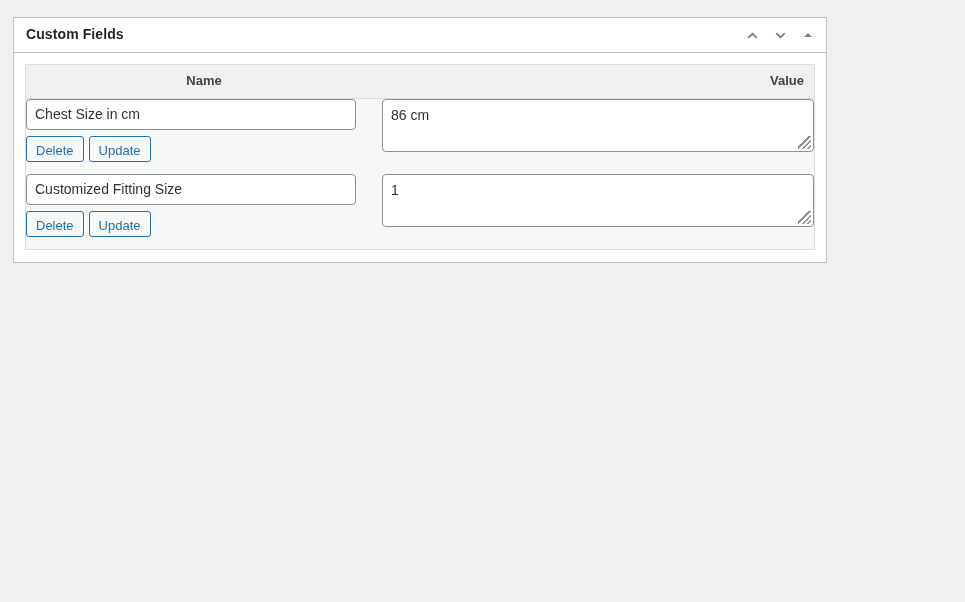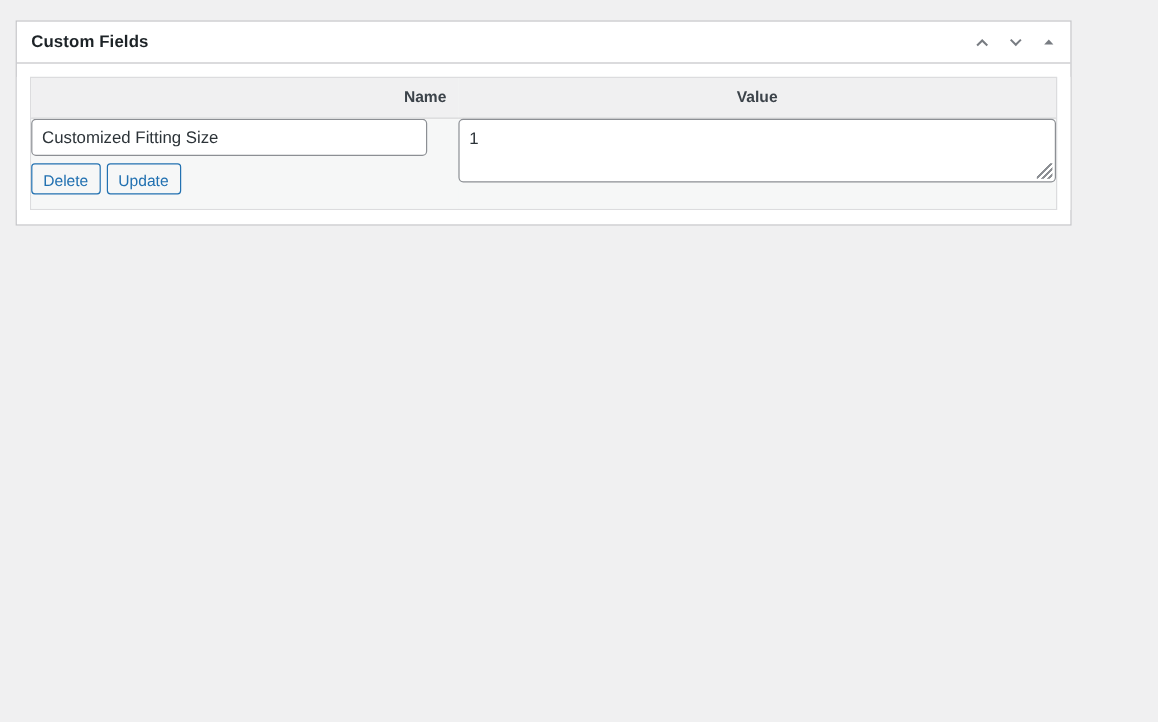--- a/index.html
+++ b/index.html
@@ -14,21 +14,21 @@
     font-size: 13px;
     color: #3c434a;
     overflow: hidden;
   }
 
   
   .postbox {
     position: absolute;
     left: 13px;
     top: 17px;
-    width: 880px;
+    width: 814px;
     background: #ffffff;
     border: 1px solid #c3c4c7;
     box-sizing: border-box;
   }
 
   .postbox-header {
     position: relative;
     height: 35px;
     border-bottom: 1px solid #c3c4c7;
     display: flex;
@@ -91,22 +91,22 @@
     background: #f0f0f1;
     border-bottom: 1px solid #dcdcde;
     font-size: 13px;
     font-weight: bold;
     color: #3c434a;
     padding: 8px 10px;
     height: 17px;
     line-height: 1.3;
     box-sizing: border-box;
   }
-  th.col-name  { width: 356px; text-align: right; }
-  th.col-value { text-align: center; }
+  th.col-name  { width: 356px; text-align: center; }
+  th.col-value { text-align: right; }
 
   table.meta-list td {
     vertical-align: top;
     padding: 0;
     background: #f6f7f7;
   }
 
   td.cell-name  { width: 356px; padding: 11px 0 0 9px; }
   td.cell-value { padding: 11px 12px 0 7px; }
 
@@ -215,20 +215,35 @@
       <table class="meta-list">
         <thead>
           <tr>
             <th class="col-name">Name</th>
             <th class="col-value">Value</th>
           </tr>
         </thead>
         <tbody id="meta-rows">
             <tr>
               <td class="cell-name">
+                <input type="text" class="key-input" value="Chest Size in cm" style="">
+                <div class="row-actions">
+                  <button class="btn-secondary">Delete</button>
+                  <button class="btn-secondary">Update</button>
+                </div>
+              </td>
+              <td class="cell-value">
+                <div class="value-wrap">
+                  <textarea class="value-textarea" style="">86 cm</textarea>
+                  <span class="resize-grip"></span>
+                </div>
+              </td>
+            </tr>
+            <tr>
+              <td class="cell-name">
                 <input type="text" class="key-input" value="Customized Fitting Size" style="">
                 <div class="row-actions">
                   <button class="btn-secondary">Delete</button>
                   <button class="btn-secondary">Update</button>
                 </div>
               </td>
               <td class="cell-value">
                 <div class="value-wrap">
                   <textarea class="value-textarea" style="">1</textarea>
                   <span class="resize-grip"></span>

